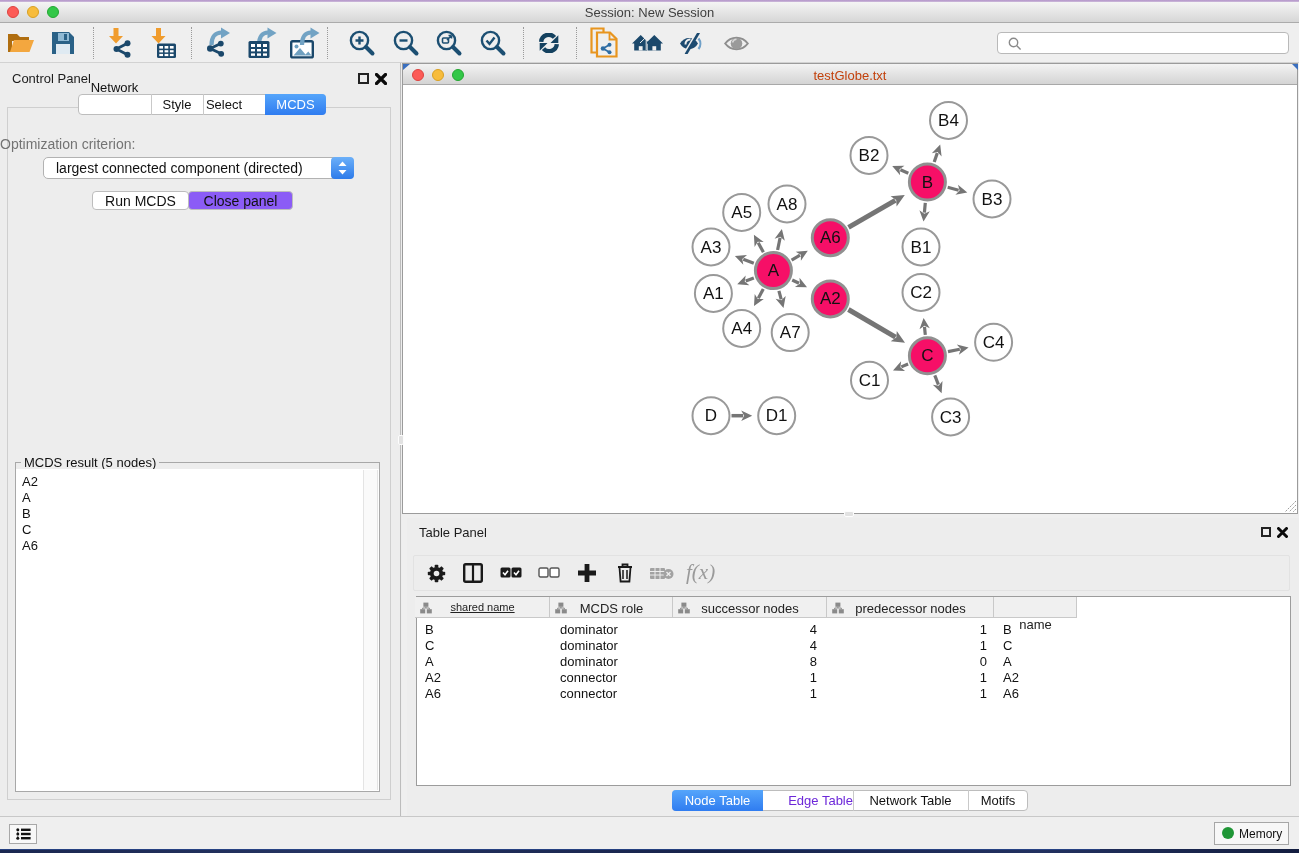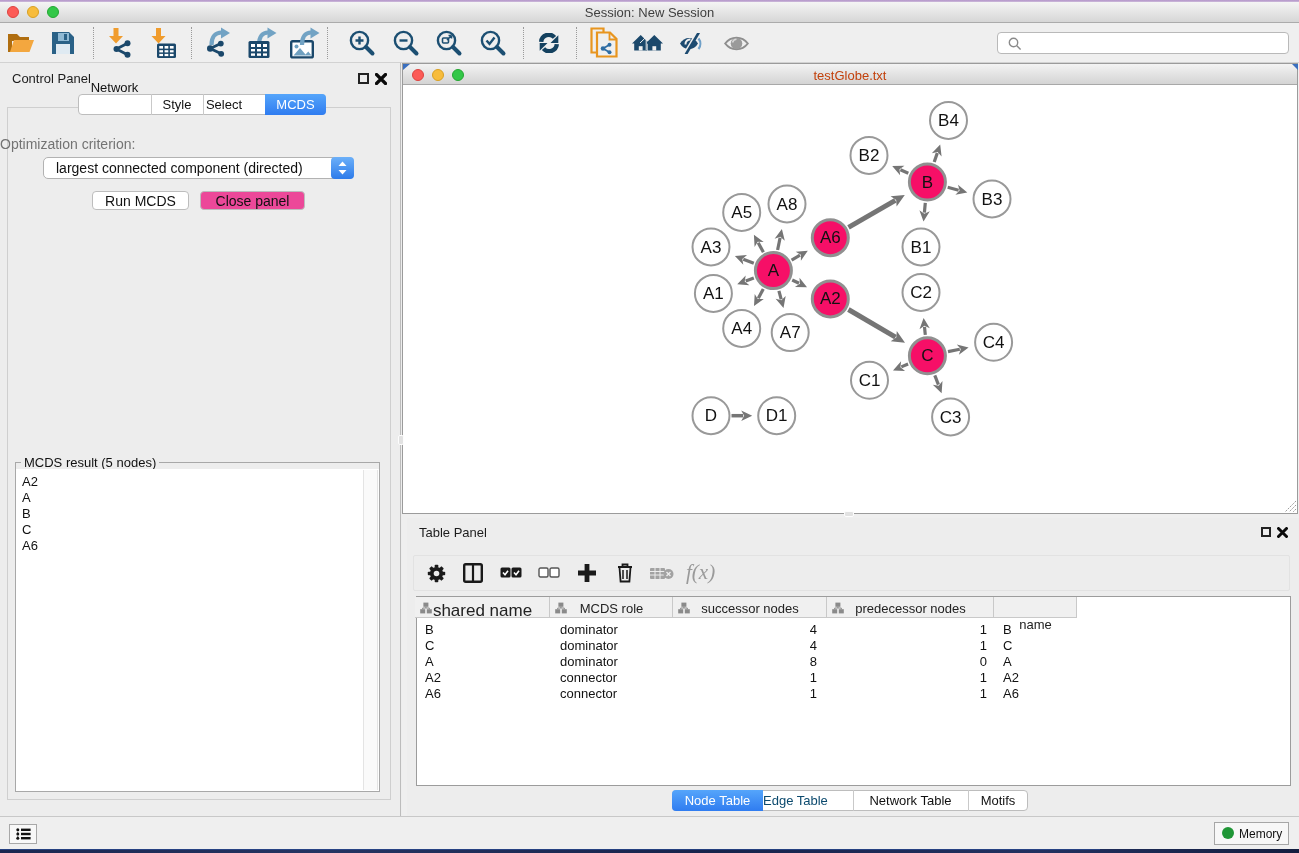--- a/index.html
+++ b/index.html
@@ -189,21 +189,21 @@
 
 <div class="abs" style="left:43px;top:157px;width:311px;height:22px;background:#fff;border:1px solid #b2b2b2;border-radius:5px;"></div>
 <div class="abs" style="left:56px;top:160px;font-size:14px;color:#111;">largest connected component (directed)</div>
 <div class="abs" style="left:331px;top:157px;width:23px;height:22px;background:linear-gradient(#6cb0f9,#2d7bea);border-radius:4px;"></div>
 <svg class="abs" style="left:336px;top:160px;" width="13" height="16" viewBox="0 0 13 16">
 <path d="M2.5 6 L6.5 1.5 L10.5 6 z" fill="#fff"></path>
     <path d="M2.5 10 L6.5 14.5 L10.5 10 z" fill="#fff"></path>
 </svg>
 
 <div class="abs" style="left:92px;top:191px;width:97px;height:19px;background:#fff;border:1px solid #bdbdbd;border-radius:4px;text-align:center;font-size:14px;color:#111;line-height:18px;">Run MCDS</div>
-<div class="abs" style="left:200px;top:191px;width:105px;height:19px;background:#ec4899;border:1px solid #bdbdbd;border-radius:4px;text-align:center;font-size:14px;color:#111;line-height:18px;">Close panel</div>
+<div class="abs" style="left:188px;top:191px;width:105px;height:19px;background:#8b5cf6;border:1px solid #bdbdbd;border-radius:4px;text-align:center;font-size:14px;color:#111;line-height:18px;">Close panel</div>
 
 <div class="abs" style="left:15px;top:462px;width:365px;height:330px;border:1px solid #a8a8a8;"></div>
 <div class="abs" style="left:21px;top:455px;background:#ededed;padding:0 3px;font-size:13px;color:#111;">MCDS result (5 nodes)</div>
 <div class="abs" style="left:16px;top:469px;width:363px;height:322px;background:#fff;"></div>
 <div class="abs" style="left:363px;top:470px;width:15px;height:320px;background:#fafafa;border-left:1px solid #e4e4e4;border-right:1px solid #e4e4e4;"></div>
 <div class="abs" style="left:22px;top:474px;font-size:13px;color:#111;line-height:16px;">A2<br>A<br>B<br>C<br>A6</div>
 
 <div class="abs" id="desktop" style="left:402px;top:63px;width:897px;height:753px;background:#efefef;"></div>
 
 <div class="abs" style="left:402px;top:63px;width:896px;height:451px;border:1px solid #9b9b9b;background:#fff;"></div>
@@ -369,21 +369,21 @@
 <div class="abs" style="left:416px;top:596px;width:875px;height:190px;background:#fff;border:1px solid #9c9c9c;"></div>
 <div class="abs" style="left:415px;top:597px;width:135px;height:21px;background:#f0f0f0;border-right:1px solid #c9c9c9;border-bottom:1px solid #c9c9c9;"></div>
 <svg class="abs" style="left:420px;top:602px;" width="12" height="12" viewBox="0 0 12 12">
     <g fill="#8a8a8a">
       <rect x="3.4" y="0.6" width="5" height="4.2"></rect>
       <rect x="0.2" y="7.2" width="5" height="4.2"></rect>
       <rect x="6.8" y="7.2" width="5" height="4.2"></rect>
       <path d="M5.9 4.8 v1.2 M2.7 7.2 v-1.2 M9.3 7.2 v-1.2 M2.7 6 h6.6" stroke="#8a8a8a" stroke-width="1.1" fill="none"></path>
     </g>
   </svg>
-<div class="abs" style="left:415px;top:601px;width:135px;text-align:center;font-size:17px;color:#222;">shared name</div>
+<div class="abs" style="left:415px;top:601px;width:135px;text-align:center;font-size:11px;color:#222;text-decoration:underline;">shared name</div>
 <div class="abs" style="left:550px;top:597px;width:123px;height:21px;background:#f0f0f0;border-right:1px solid #c9c9c9;border-bottom:1px solid #c9c9c9;"></div>
 <svg class="abs" style="left:555px;top:602px;" width="12" height="12" viewBox="0 0 12 12">
     <g fill="#8a8a8a">
       <rect x="3.4" y="0.6" width="5" height="4.2"></rect>
       <rect x="0.2" y="7.2" width="5" height="4.2"></rect>
       <rect x="6.8" y="7.2" width="5" height="4.2"></rect>
       <path d="M5.9 4.8 v1.2 M2.7 7.2 v-1.2 M9.3 7.2 v-1.2 M2.7 6 h6.6" stroke="#8a8a8a" stroke-width="1.1" fill="none"></path>
     </g>
   </svg>
 <div class="abs" style="left:550px;top:601px;width:123px;text-align:center;font-size:13px;color:#222;">MCDS role</div>
@@ -434,21 +434,21 @@
 <div class="abs" style="left:560px;top:686px;font-size:13px;color:#111;">connector</div>
 <div class="abs" style="left:717px;top:686px;width:100px;text-align:right;font-size:13px;color:#111;">1</div>
 <div class="abs" style="left:887px;top:686px;width:100px;text-align:right;font-size:13px;color:#111;">1</div>
 <div class="abs" style="left:1003px;top:686px;font-size:13px;color:#111;">A6</div>
 
 <div class="abs" style="left:672px;top:790px;width:356px;height:21px;background:#fff;border:1px solid #bdbdbd;border-radius:4px;"></div>
 <div class="abs" style="left:672px;top:790px;width:91px;height:21px;background:linear-gradient(#55a5fb,#2f7cf0);border-radius:4px 0 0 4px;"></div>
 <div class="abs" style="left:853px;top:790px;width:1px;height:21px;background:#c9c9c9;"></div>
 <div class="abs" style="left:968px;top:790px;width:1px;height:21px;background:#c9c9c9;"></div>
 <div class="abs" style="left:672px;top:793px;width:91px;height:16px;text-align:center;font-size:13px;color:#fff;">Node Table</div>
-<div class="abs" style="left:763px;top:793px;width:90px;height:16px;text-align:left;font-size:13px;color:#0c4a6e;">Edge Table</div>
+<div class="abs" style="left:763px;top:793px;width:90px;height:16px;text-align:right;font-size:13px;color:#6d28d9;">Edge Table</div>
 <div class="abs" style="left:853px;top:793px;width:115px;height:16px;text-align:center;font-size:13px;color:#111;">Network Table</div>
 <div class="abs" style="left:968px;top:793px;width:60px;height:16px;text-align:center;font-size:13px;color:#111;">Motifs</div>
 
 <div class="abs" style="left:0;top:816px;width:1299px;height:33px;background:#efefef;border-top:1px solid #c8c8c8;"></div>
 <div class="abs" style="left:9px;top:824px;width:28px;height:20px;background:#f8f8f8;border:1px solid #a8a8a8;"></div>
 <svg class="abs" style="left:16px;top:828px;" width="15" height="12" viewBox="0 0 15 12">
 <circle cx="1.8" cy="1.8" r="1.5" fill="#111"></circle>
     <circle cx="1.8" cy="6" r="1.5" fill="#111"></circle>
     <circle cx="1.8" cy="10.2" r="1.5" fill="#111"></circle>
 <path d="M1.8 1.8 v8.4" stroke="#111" stroke-width="0.8" stroke-dasharray="1 1"></path>

